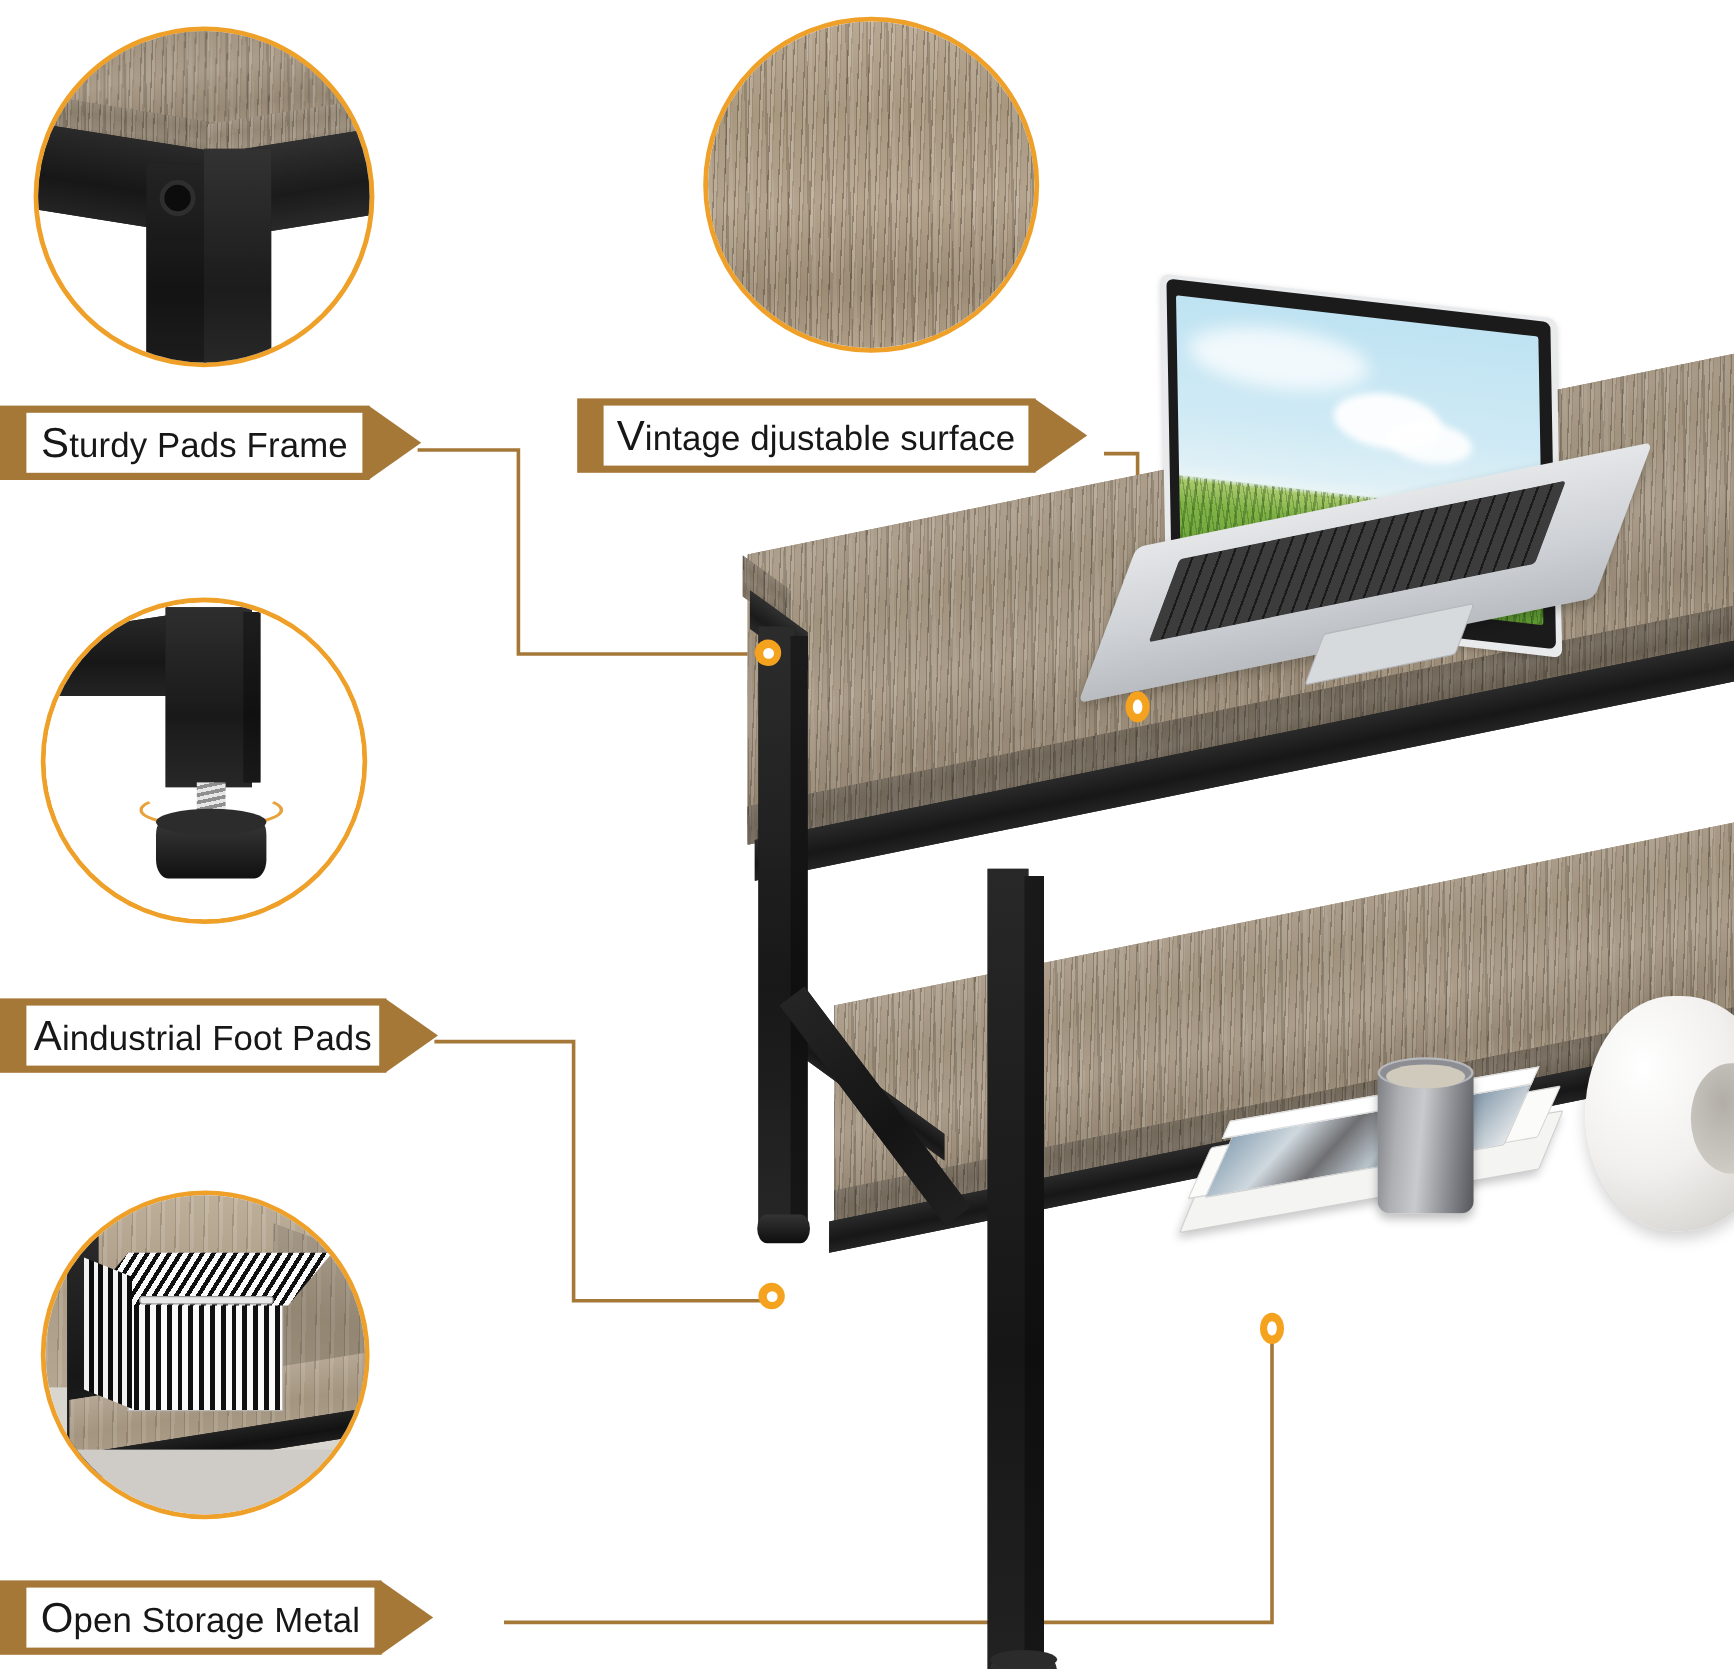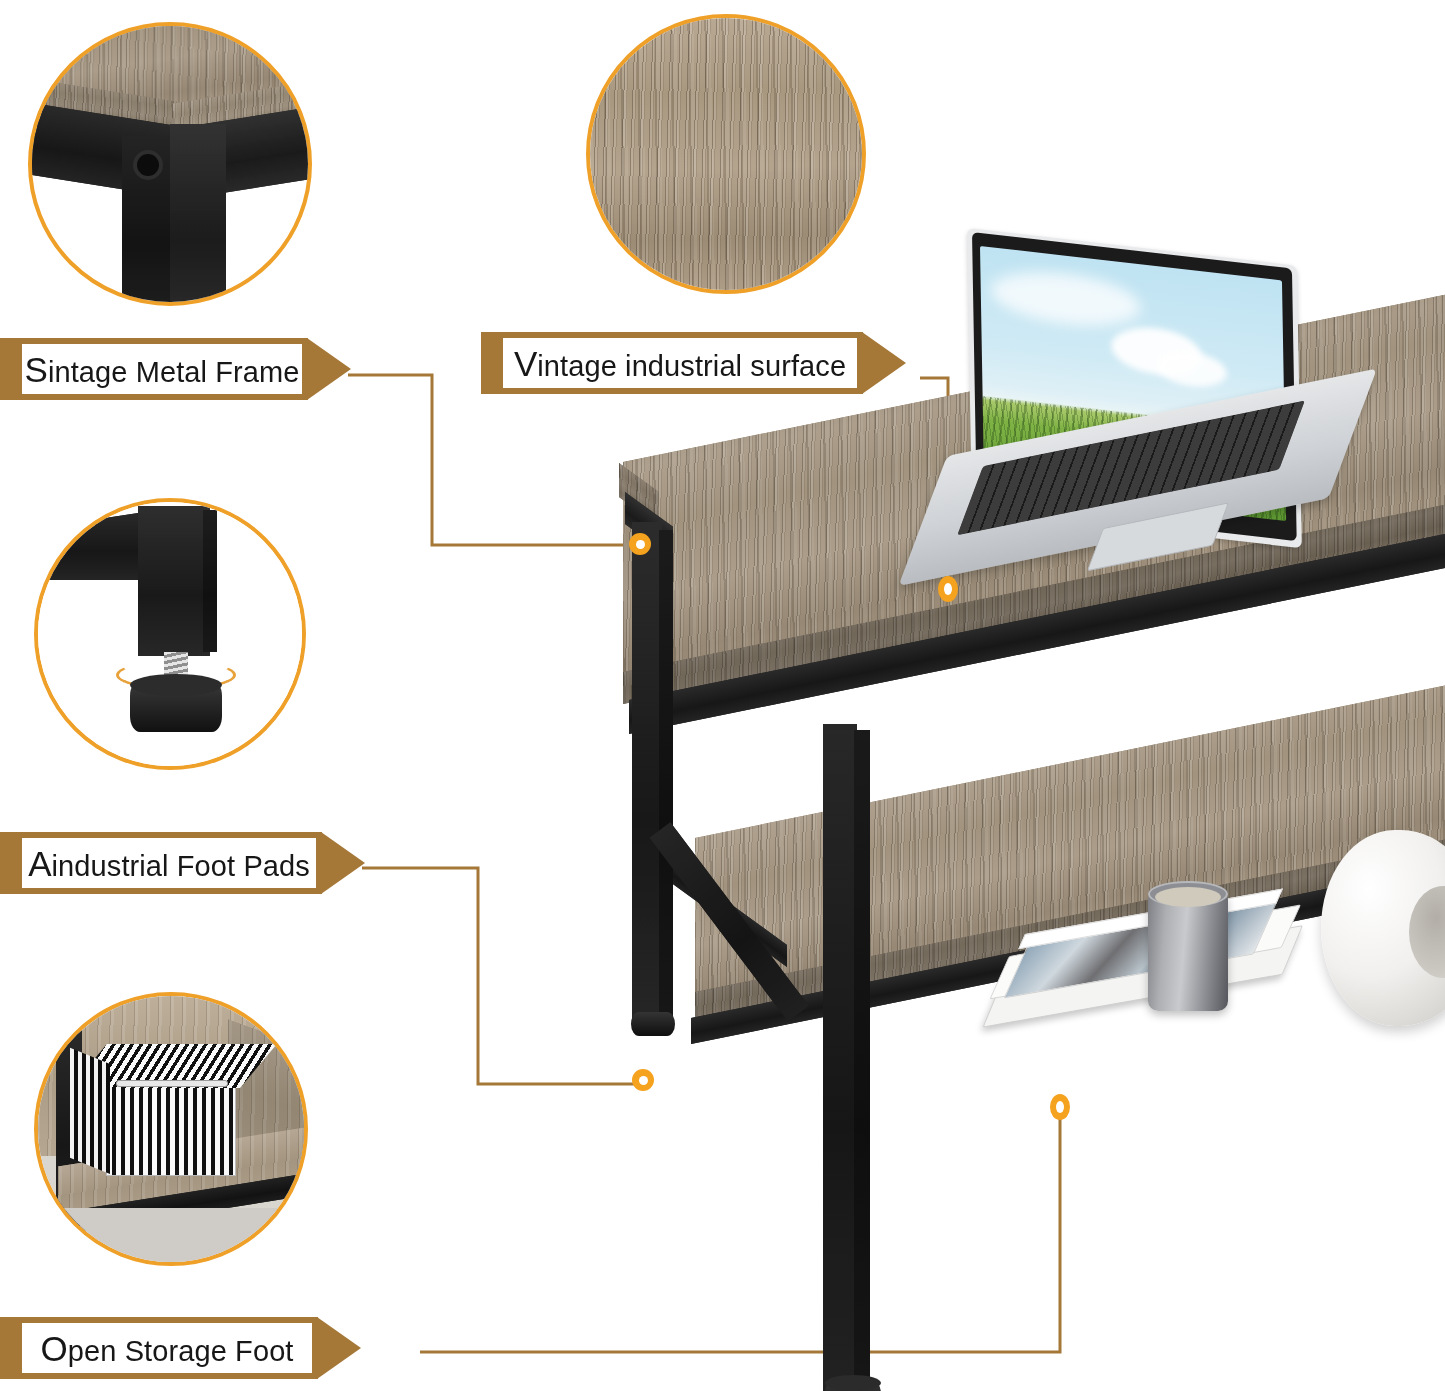--- a/index.html
+++ b/index.html
@@ -211,48 +211,48 @@
     <polyline class="conn-line" points="22,28 138,28 138,244 302,244"></polyline>
   </svg>
 
   <svg class="connector" style="left:360px; top:1080px; width:740px; height:300px;" viewBox="0 0 740 300">
     <polyline class="conn-line" points="60,272 700,272 700,33"></polyline>
   </svg>
 
   <div class="callout" style="left:0px; top:338px;">
     <div class="banner" style="width:308px;">
       <div class="inner">
-        <span class="lbl"><span class="cap">S</span><span>intage Metal Frame</span></span>
+        <span class="lbl"><span class="cap">S</span><span>turdy Pads Frame</span></span>
       </div>
     </div>
     <div class="tip"></div>
   </div>
 
   <div class="callout" style="left:481px; top:332px;">
     <div class="banner" style="width:382px;">
       <div class="inner">
-        <span class="lbl"><span class="cap">V</span><span>intage industrial surface</span></span>
+        <span class="lbl"><span class="cap">V</span><span>intage djustable surface</span></span>
       </div>
     </div>
     <div class="tip"></div>
   </div>
 
   <div class="callout" style="left:0px; top:832px;">
     <div class="banner" style="width:322px;">
       <div class="inner">
         <span class="lbl"><span class="cap">A</span><span>industrial Foot Pads</span></span>
       </div>
     </div>
     <div class="tip"></div>
   </div>
 
   <div class="callout" style="left:0px; top:1317px;">
     <div class="banner" style="width:318px;">
       <div class="inner">
-        <span class="lbl"><span class="cap">O</span><span>pen Storage Foot</span></span>
+        <span class="lbl"><span class="cap">O</span><span>pen Storage Metal</span></span>
       </div>
     </div>
     <div class="tip"></div>
   </div>
 
   <div id="scene">
 
     <div class="wood" style="position:absolute; left:100px; top:608px; width:760px; height:170px;
                 transform: skewY(-11.5deg); transform-origin: left top; filter:brightness(1.0);"></div>
     <div class="wood" style="position:absolute; left:100px; top:762px; width:760px; height:30px;

